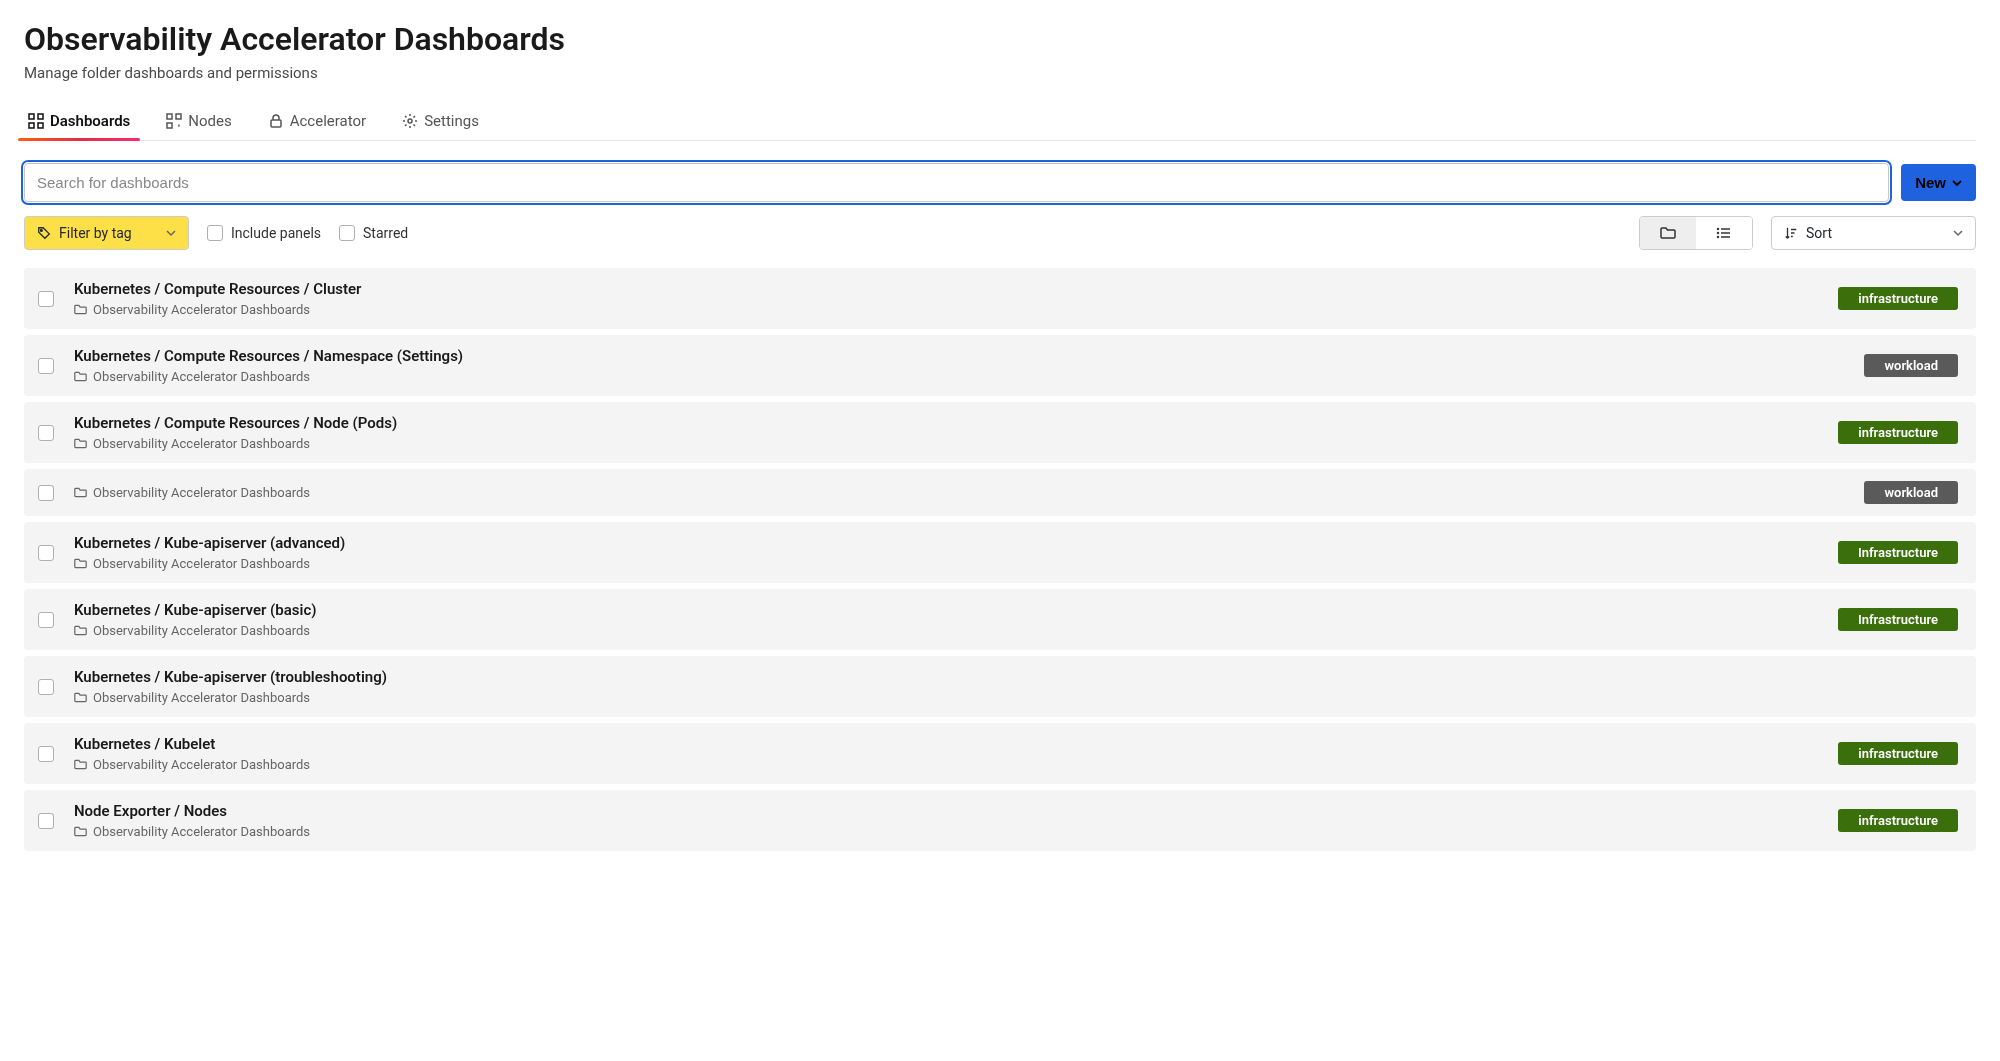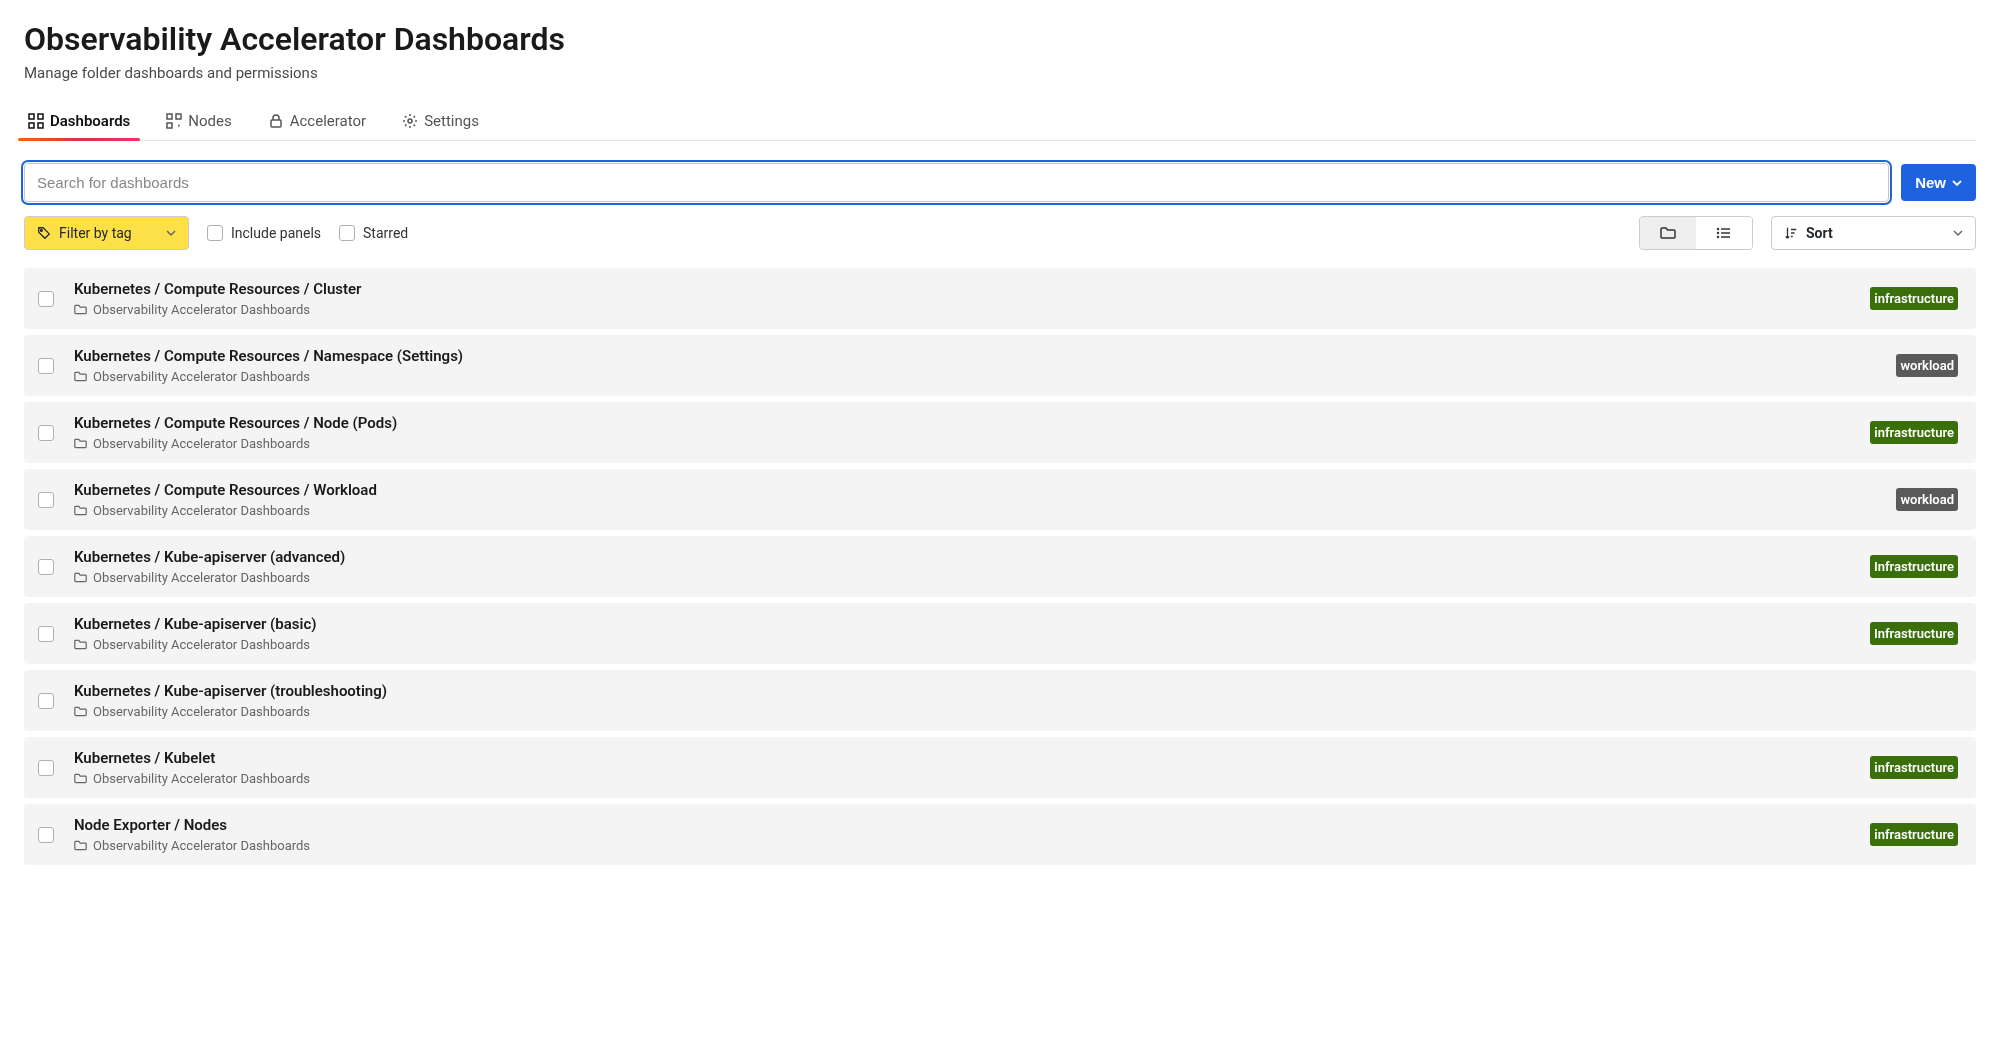--- a/index.html
+++ b/index.html
@@ -61,21 +61,21 @@
     font-size: 15px;
     padding: 10px 12px;
     border: 1px solid #c7c7c7;
     border-radius: 4px;
     outline: 2px solid #1f62e0;
     outline-offset: 1px;
   }
   .search-input::placeholder { color: #888; }
   .btn-new {
     background: #1f62e0;
-    color: #ffffff;
+    color: #000000;
     border: none;
     padding: 10px 14px;
     font-size: 15px;
     font-weight: 600;
     border-radius: 4px;
     cursor: pointer;
     display: flex;
     align-items: center;
     gap: 6px;
   }
@@ -122,21 +122,21 @@
     padding: 8px 20px;
     cursor: pointer;
     display:flex;align-items:center;justify-content:center;
   }
   .view-switch button.active { background: #eee; }
   .view-switch svg { width:16px;height:16px; }
   .sort-select {
     display:flex;align-items:center;gap:8px;
     border:1px solid #ccc;border-radius:4px;
     padding:8px 12px;width:205px;justify-content:space-between;
-    font-size:14px;cursor:pointer;background:#fff;font-weight:bold;
+    font-size:14px;cursor:pointer;background:#fff;
   }
   .sort-select .left { display:flex;align-items:center;gap:8px;}
   .list { display:flex;flex-direction:column;gap:6px; }
   .row {
     display:flex;align-items:center;
     background:#f4f4f4;
     border-radius:4px;
     padding:12px 18px 12px 14px;
     gap:20px;
   }
@@ -147,21 +147,21 @@
   .row-title {
     font-size:15px;font-weight:600;color:#1a1a1a;
   }
   .row-sub {
     display:flex;align-items:center;gap:6px;
     font-size:13px;color:#666;
   }
   .row-sub svg{width:13px;height:13px;}
   .tag {
     font-size:13px;font-weight:600;
-    padding:4px 4px;border-radius:3px;color:#fff;
+    padding:4px 20px;border-radius:3px;color:#fff;
   }
   .chev { width:10px;height:10px; }
 </style>
 </head>
 <body>
 
 <h1 class="page-title">Observability Accelerator Dashboards</h1>
 <div class="page-subtitle">Manage folder dashboards and permissions</div>
 
 <div class="tabs">
@@ -303,21 +303,20 @@
             </svg>
           </span>
           <span>Observability Accelerator Dashboards</span>
         </div>
       </div>
       <span class="tag" style="background: rgb(58, 111, 11);">infrastructure</span>
     </div>
     <div class="row">
       <input type="checkbox" style="">
       <div class="row-main">
-        <div class="row-title">Kubernetes / Compute Resources / Workload</div>
         <div class="row-sub">
           <span style="display: inline-flex;">
             <svg viewBox="0 0 16 16" fill="none" stroke="currentColor" stroke-width="1.5">
               <path d="M1 4a1 1 0 011-1h4l1.5 2H14a1 1 0 011 1v6a1 1 0 01-1 1H2a1 1 0 01-1-1V4z"></path>
             </svg>
           </span>
           <span>Observability Accelerator Dashboards</span>
         </div>
       </div>
       <span class="tag" style="background: rgb(90, 90, 90);">workload</span>

